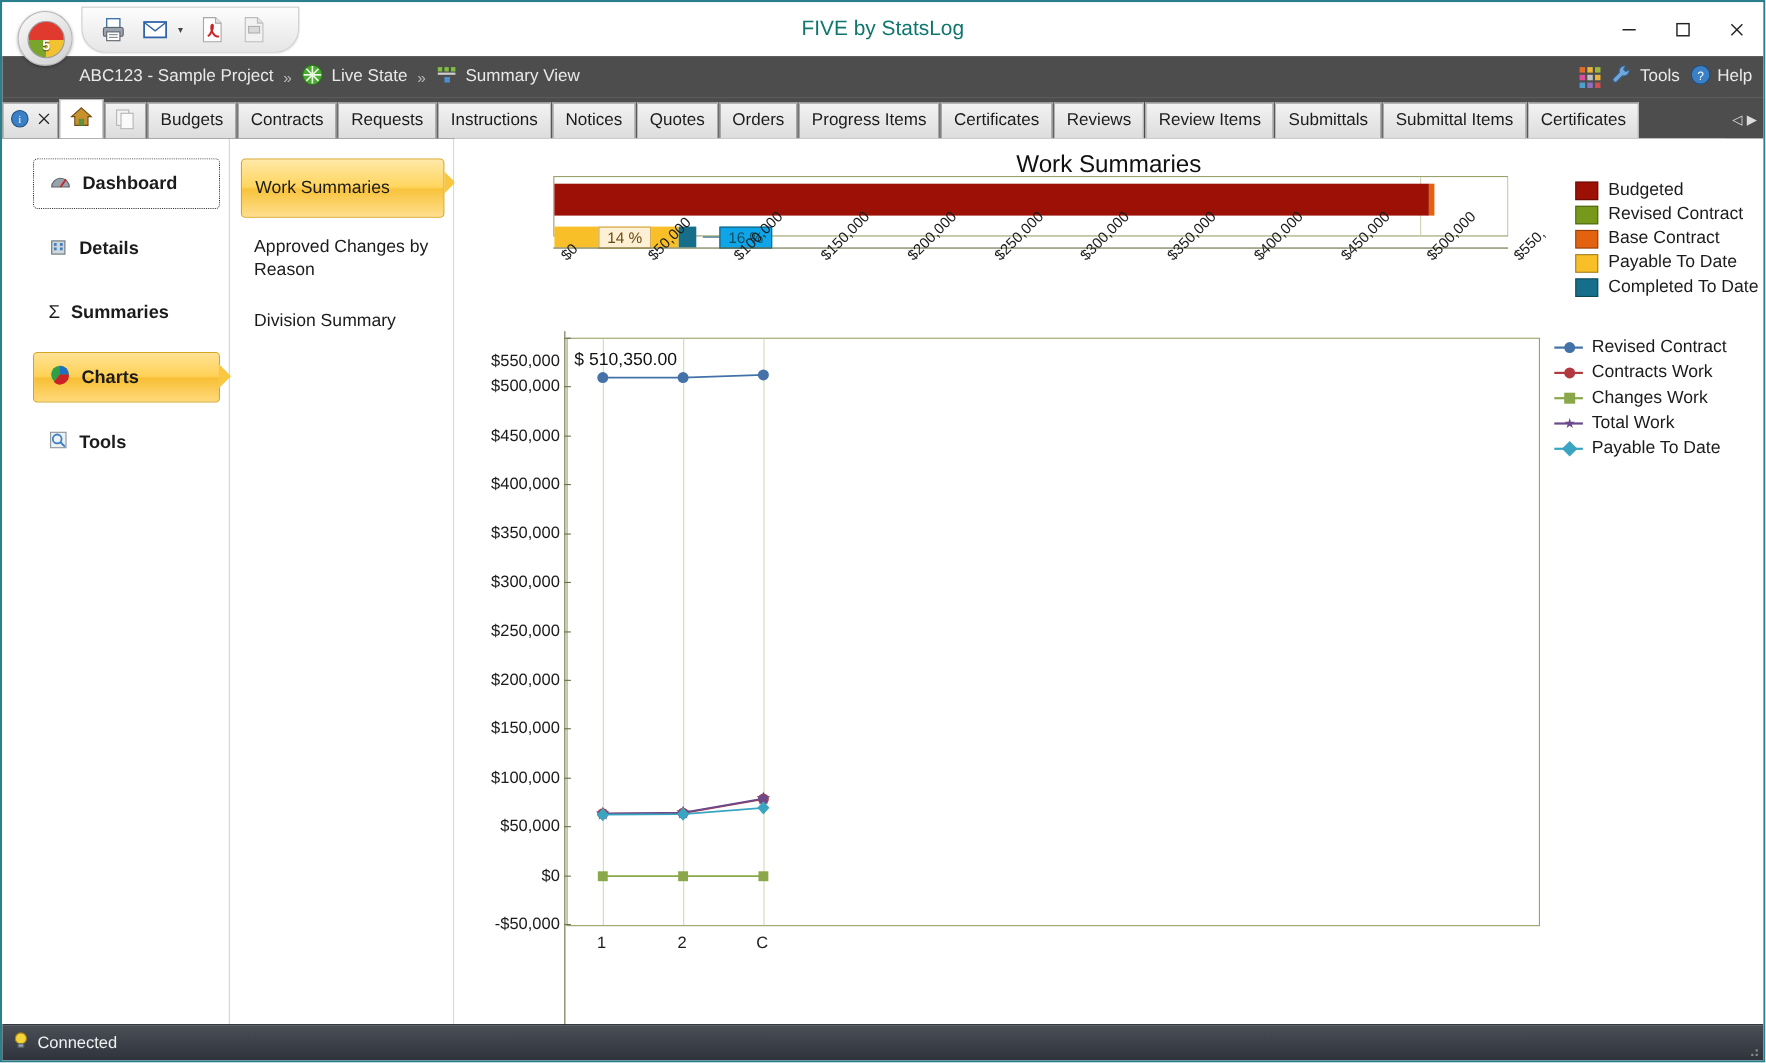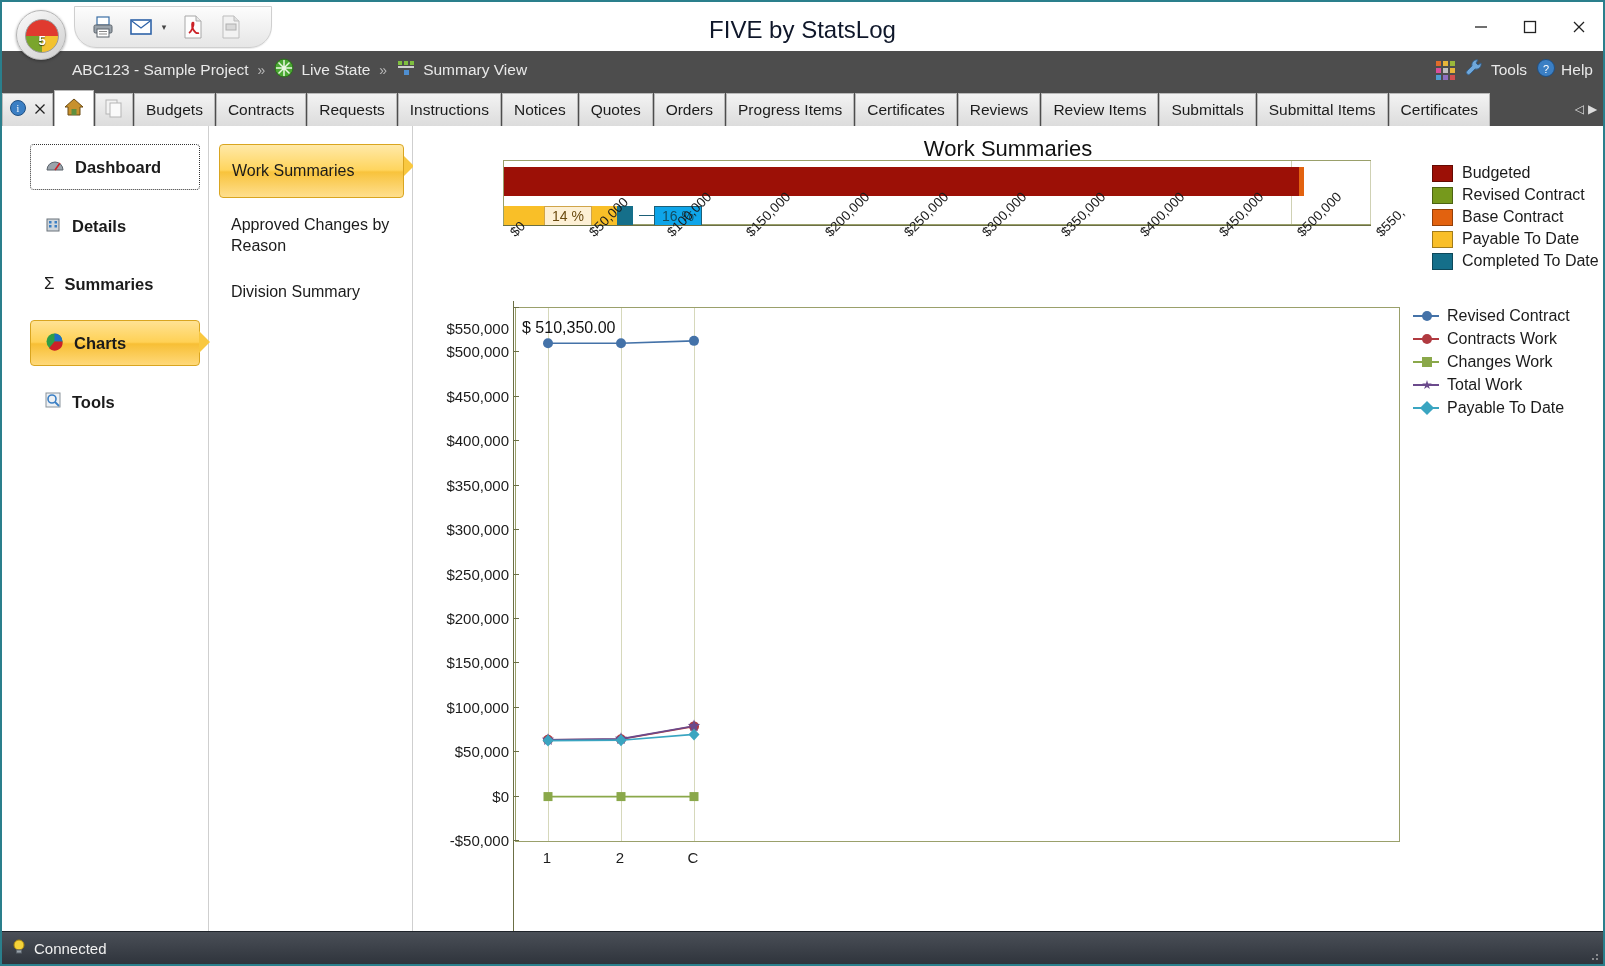--- a/index.html
+++ b/index.html
@@ -41,21 +41,21 @@
     z-index:5;
   }
   .logo .pie{position:absolute;left:8px;top:8px;width:32px;height:32px;border-radius:50%;
     background:
       conic-gradient(#e03a2f 0deg 90deg, #f2c230 90deg 180deg, #7aa52c 180deg 270deg, #e03a2f 270deg 360deg);
     border:1px solid #9a9a9a;display:flex;align-items:center;justify-content:center;}
   .logo .pie span{font-size:13px;font-weight:bold;color:#fff;text-shadow:0 1px 1px rgba(0,0,0,.6);
     line-height:1;margin-top:8px;}
   .apptitle{
     position:absolute;left:0;right:0;top:14px;text-align:center;
-    font-size:24px;color:#0f172a;
+    font-size:19px;color:#0f766e;
   }
   .wincontrols{position:absolute;right:0;top:0;height:49px;display:flex;align-items:center;}
   .wbtn{width:49px;height:49px;display:flex;align-items:center;justify-content:center;
     cursor:pointer;color:#222;}
 
   
   .crumbbar{
     position:relative;height:38px;background:#4d4d4d;display:flex;align-items:center;
     padding-left:70px;color:#e9e9e9;font-size:15.5px;
   }
@@ -117,21 +117,21 @@
     border-left:10px solid #f9c840;
   }
 
   .content{flex:1;position:relative;background:#fff;overflow:hidden;}
 
   
   .barchart-title{
     position:absolute;left:0;right:0;top:10px;text-align:center;font-size:22px;color:#111;
   }
   .barplot{
-    position:absolute;left:90px;top:34px;width:868px;height:65px;
+    position:absolute;left:90px;top:34px;width:868px;height:55px;
     border:1px solid #9aa06b;box-sizing:border-box;background:#fff;
   }
   .vgrid{position:absolute;top:0;bottom:0;width:1px;background:#cfd1b4;}
   .bar{position:absolute;left:0;}
   .bar.budget{top:6px;height:29px;background:#9c1006;}
   .bar.payable{top:45px;height:19px;background:#f3ae1d;}
   .pct-label{
     position:absolute;font-size:14px;padding:1px 7px;background:#fdf0d5;
     border:1px solid #d0a54a;color:#6b4b10;
   }

